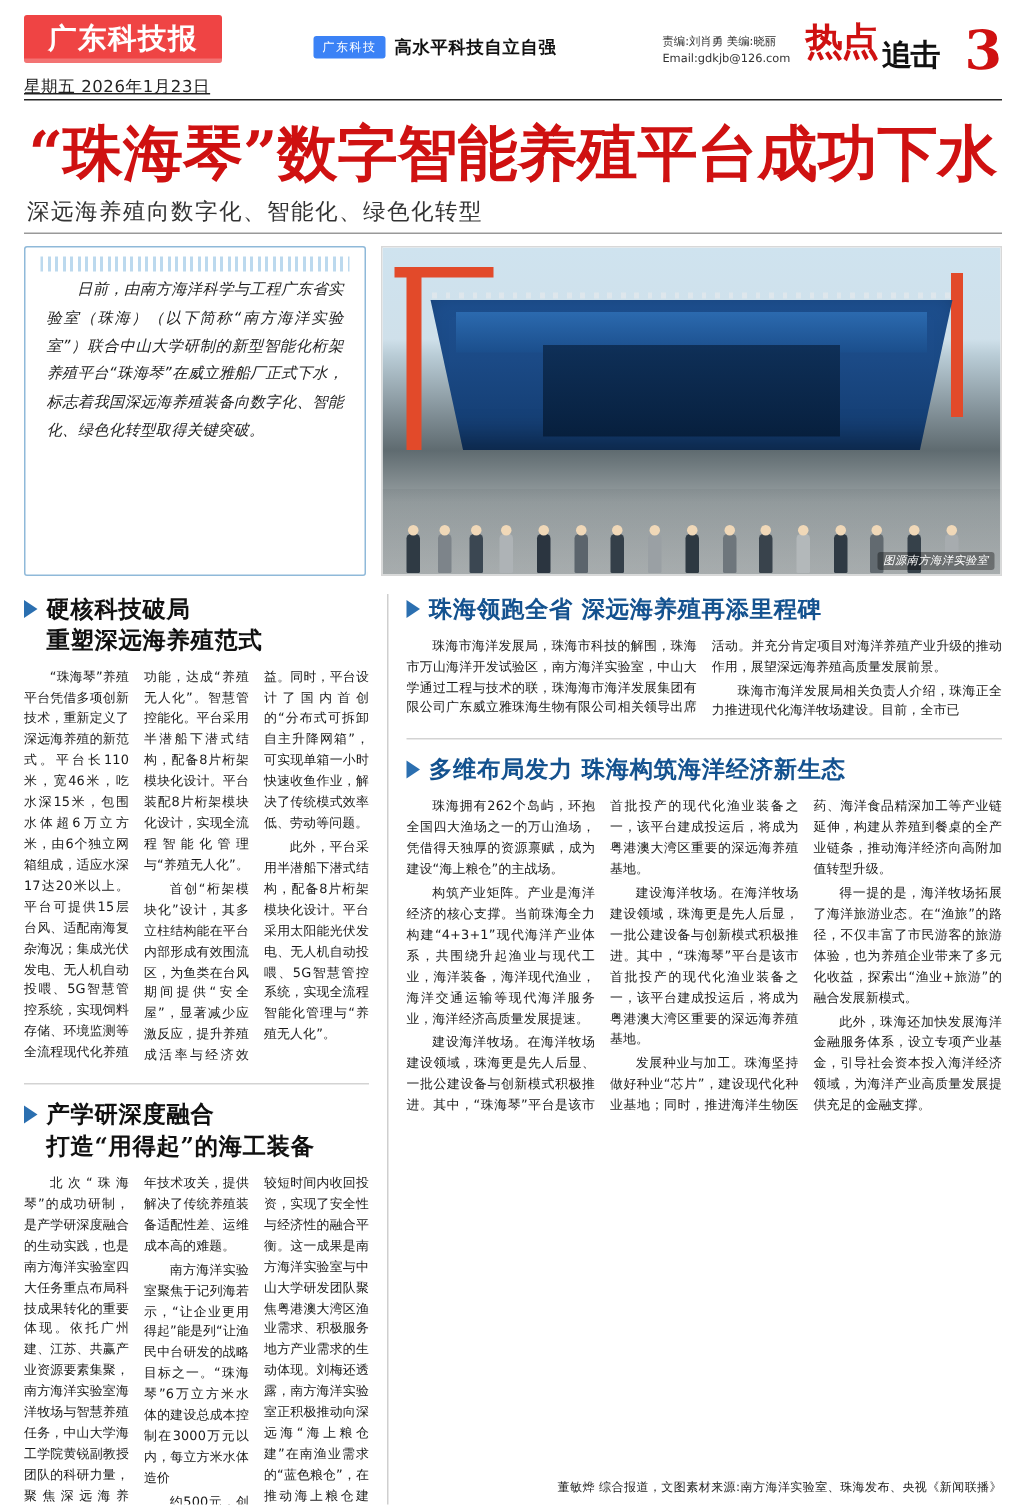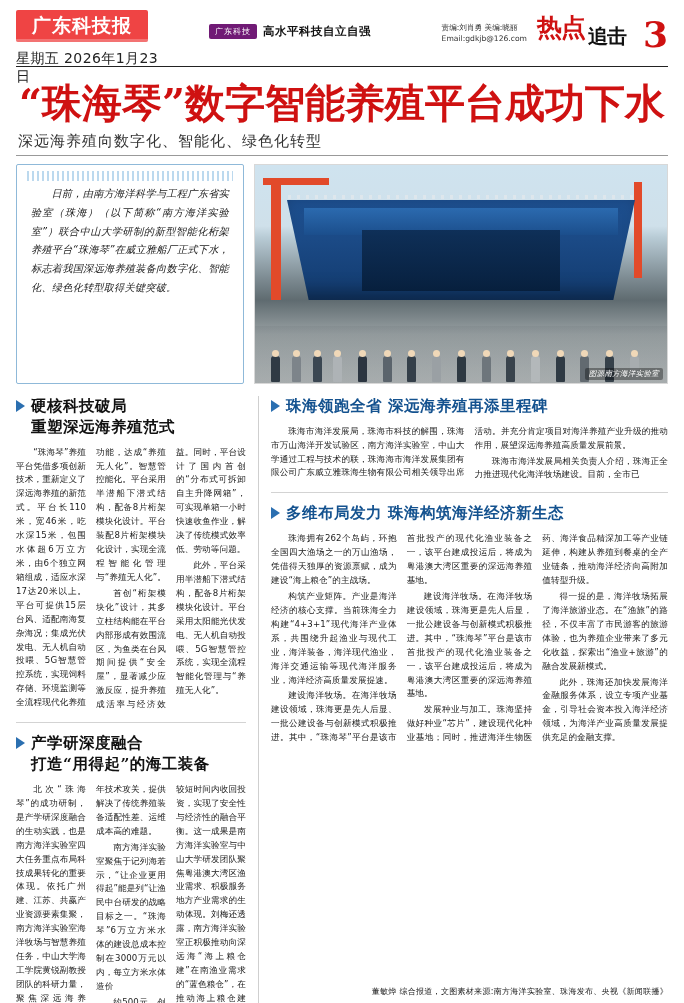--- a/index.html
+++ b/index.html
@@ -53,34 +53,35 @@
     left: 0; right: 0; bottom: 0;
     height: 3px;
     background: #ffffff;
     opacity: .25;
   }
   .masthead-left {
     width: 146px;
   }
   .date-line {
     margin-top: 8px;
-    font-size: 14px;
+    font-size: 11px;
     color: #222;
     letter-spacing: .4px;
+    text-decoration: underline;
   }
   .masthead-mid {
     flex: 1;
     display: flex;
     align-items: center;
     justify-content: center;
     padding-top: 14px;
   }
   .slogan-badge {
     display: inline-block;
-    background: #701a75;
+    background: #3b82f6;
     color: #fff;
     font-size: 8px;
     padding: 2px 6px;
     border-radius: 2px;
     margin-right: 6px;
     font-family: "DejaVu Serif", "Liberation Serif", serif;
     letter-spacing: 1px;
   }
   .slogan-text {
     font-size: 11.5px;

